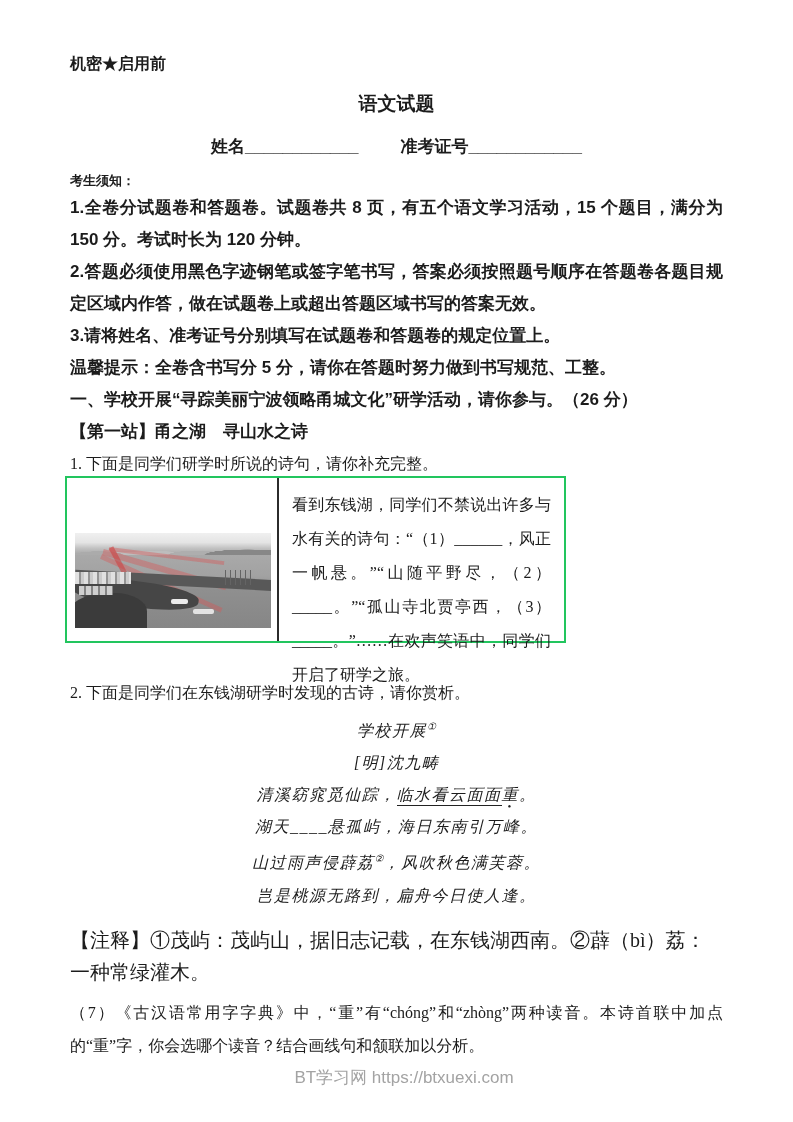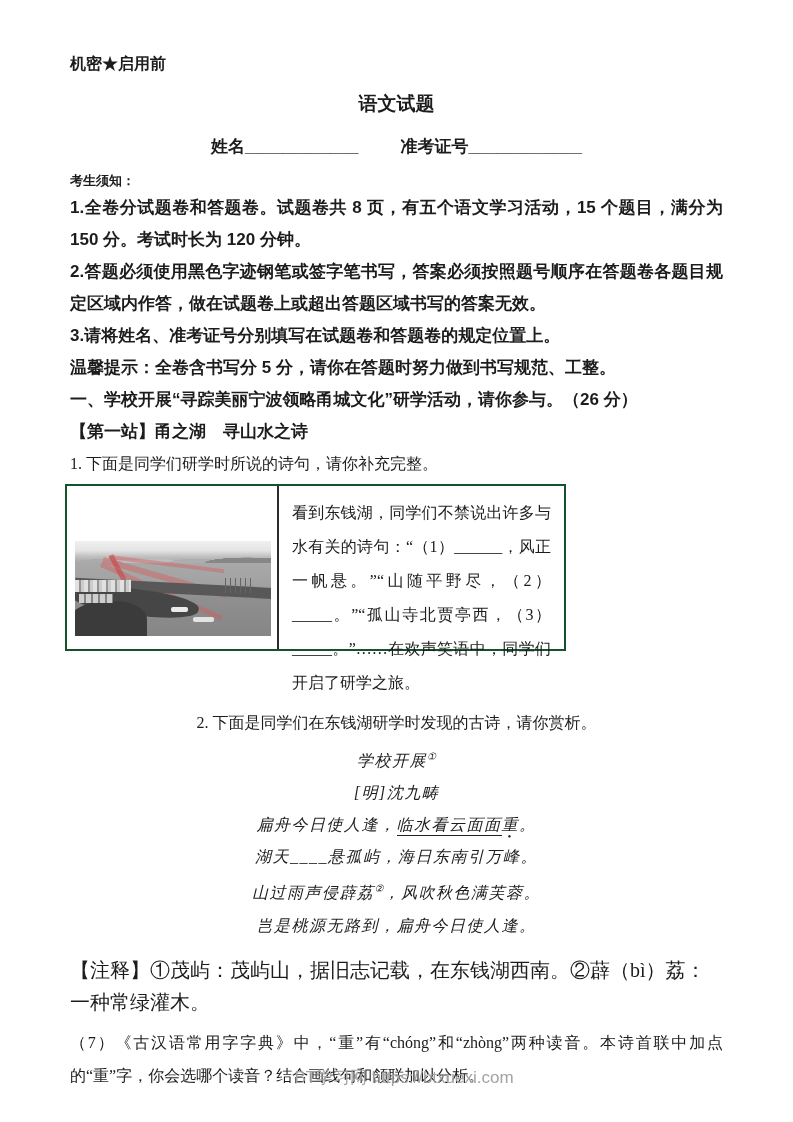--- a/index.html
+++ b/index.html
@@ -25,29 +25,29 @@
   .name-line { margin-top:20px; text-align:center; font-size:17px; line-height:22px; }
   .name-line .blank { letter-spacing:0; }
   .name-line .gap { display:inline-block; width:42px; }
 
   .notice-heading { margin-top:12px; font-size:13px; line-height:22px; }
 
   p.block { font-size:17px; line-height:32px; margin-top:0; }
   p.j { text-align:justify; }
 
   .stem { font-size:16px; line-height:24px; margin-top:4px; }
-  .stem.q2 { margin-top:60px;text-align:center; }
+  .stem.q2 { margin-top:38px; }
   .stem.j2 { text-align:justify; line-height:33px; margin-top:8px; }
   .notes-line { font-size:20px; line-height:32px; margin-top:12px; }
 
   
   .qbox {
-    margin-top:8px; margin-left:-5px;
+    margin-left:-5px;
     width:501px; height:167px;
-    border:2px solid #14532d;
+    border:2px solid #22c55e;
     display:flex;
   }
   .qbox .cell-left {
     width:212px; border-right:2px solid #2b2b2b;
     position:relative;
   }
   .qbox .cell-right {
     flex:1; padding:10px 13px 0 13px;
     font-size:16px; line-height:34px; text-align:justify;
   }
@@ -148,21 +148,21 @@
         </div>
       </div>
       <div class="cell-right song">看到东钱湖，同学们不禁说出许多与水有关的诗句：“（1）______，风正一帆悬。”“山随平野尽，（2）_____。”“孤山寺北贾亭西，（3）_____。”……在欢声笑语中，同学们开启了研学之旅。</div>
     </div>
 
     <p class="stem q2 song">2. 下面是同学们在东钱湖研学时发现的古诗，请你赏析。</p>
 
     <div class="poem">
       <div class="pline ptitle"><span>学校开展</span><sup>①</sup></div>
       <div class="pline">[明]沈九畴</div>
-      <div class="pline"><span>扁舟今日使人逢，</span><span class="ul">临水看云面面</span><span class="dot-under">重</span><span>。</span></div>
+      <div class="pline"><span>清溪窈窕觅仙踪，</span><span class="ul">临水看云面面</span><span class="dot-under">重</span><span>。</span></div>
       <div class="pline"><span>湖天</span><span>____</span><span>悬孤屿，海日东南引万峰。</span></div>
       <div class="pline"><span>山过雨声侵薜荔</span><sup>②</sup><span>，风吹秋色满芙蓉。</span></div>
       <div class="pline">岂是桃源无路到，扁舟今日使人逢。</div>
     </div>
 
     <p class="notes-line song">【注释】①茂屿：茂屿山，据旧志记载，在东钱湖西南。②薜（bì）荔：一种常绿灌木。</p>
 
     <p class="stem j2 song">（7）《古汉语常用字字典》中，“重”有“chóng”和“zhòng”两种读音。本诗首联中加点的“重”字，你会选哪个读音？结合画线句和颔联加以分析。</p>
   </div>
 

